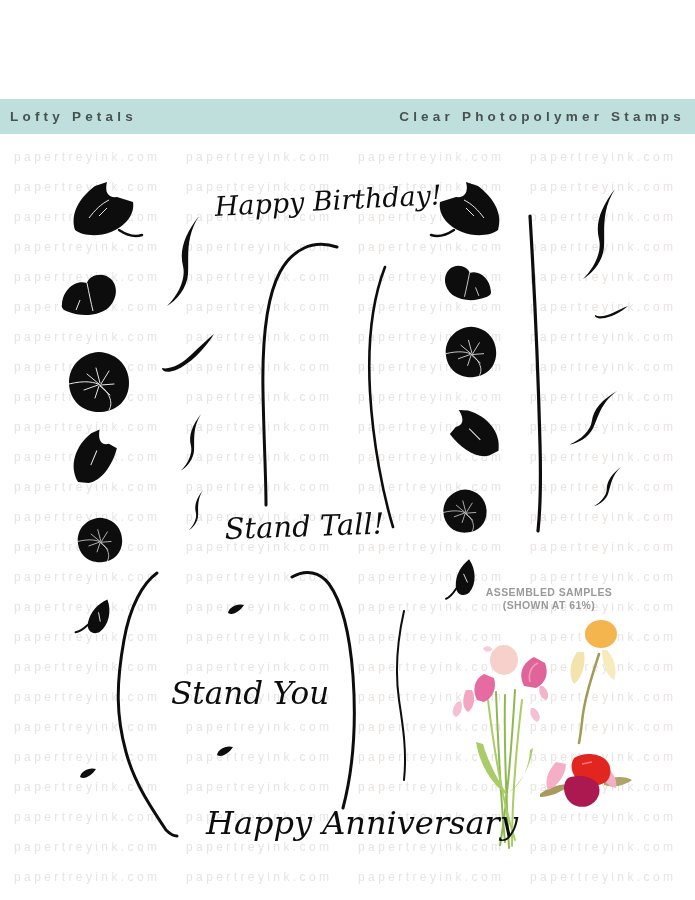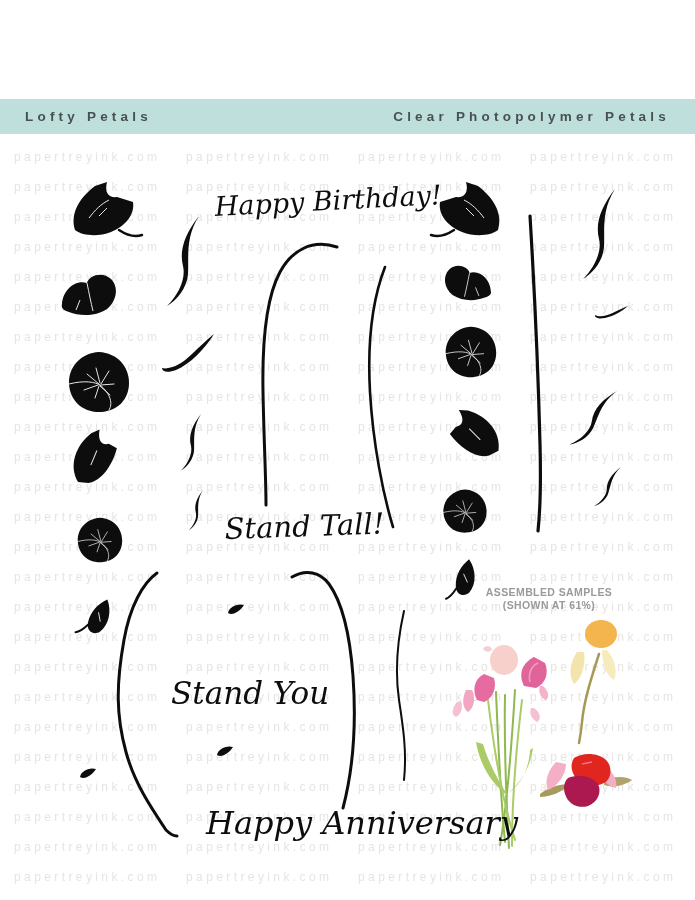--- a/index.html
+++ b/index.html
@@ -11,21 +11,21 @@
             display:flex;align-items:flex-end;justify-content:center;gap:16px;z-index:4;}
   .brand-serif{font-family:"Liberation Serif",serif;font-size:58px;color:#9b9b9b;
                letter-spacing:2px;line-height:.95;}
   .brand-script{position:relative;font-family:"DejaVu Serif","Liberation Serif",serif;
                 font-style:italic;font-size:50px;color:#9b9b9b;line-height:1;padding:0 6px 2px 6px;}
   .logo-flower{position:absolute;left:3px;top:-13px;width:18px;height:18px;}
 
   
   .banner{position:absolute;top:99px;left:0;width:100%;height:35px;background:#bfdfdd;
           display:flex;align-items:center;justify-content:space-between;
-          padding:0 25px;box-sizing:border-box;z-index:4;}
+          padding:0 10px;box-sizing:border-box;z-index:4;}
   .banner span{font-size:13.5px;font-weight:700;letter-spacing:4.2px;color:#47514f;white-space:nowrap;}
 
   
   #wm-layer{position:absolute;inset:0;z-index:1;}
   .wm{position:absolute;font-size:12px;letter-spacing:3.4px;color:#e8e4e2;
       white-space:nowrap;font-weight:400;}
 
   
   #stamp-svg{position:absolute;left:0;top:0;z-index:2;}
 
@@ -42,21 +42,21 @@
 </head>
 <body>
 
 <div id="page">
 
   <div class="logo-row">
   </div>
 
   <div class="banner">
     <span>Lofty Petals</span>
-    <span>Clear Photopolymer Petals</span>
+    <span>Clear Photopolymer Stamps</span>
   </div>
 
   <div id="wm-layer">
       <span class="wm" style="left: 14px; top: 150px; color: rgb(232, 228, 226);">papertreyink.com</span>
       <span class="wm" style="left: 186px; top: 150px; color: rgb(232, 228, 226);">papertreyink.com</span>
       <span class="wm" style="left: 358px; top: 150px; color: rgb(232, 228, 226);">papertreyink.com</span>
       <span class="wm" style="left: 530px; top: 150px; color: rgb(232, 228, 226);">papertreyink.com</span>
       <span class="wm" style="left: 14px; top: 180px; color: rgb(232, 228, 226);">papertreyink.com</span>
       <span class="wm" style="left: 186px; top: 180px; color: rgb(232, 228, 226);">papertreyink.com</span>
       <span class="wm" style="left: 358px; top: 180px; color: rgb(232, 228, 226);">papertreyink.com</span>

